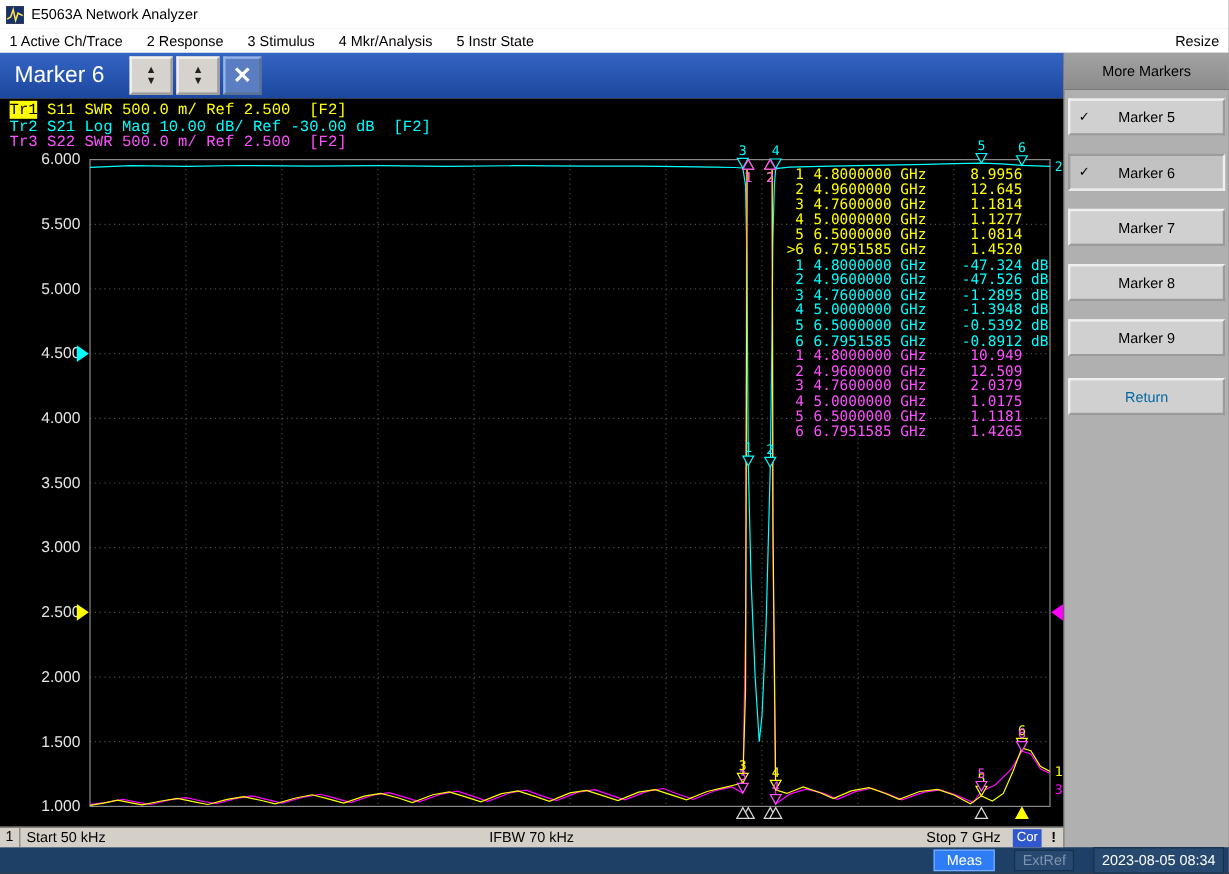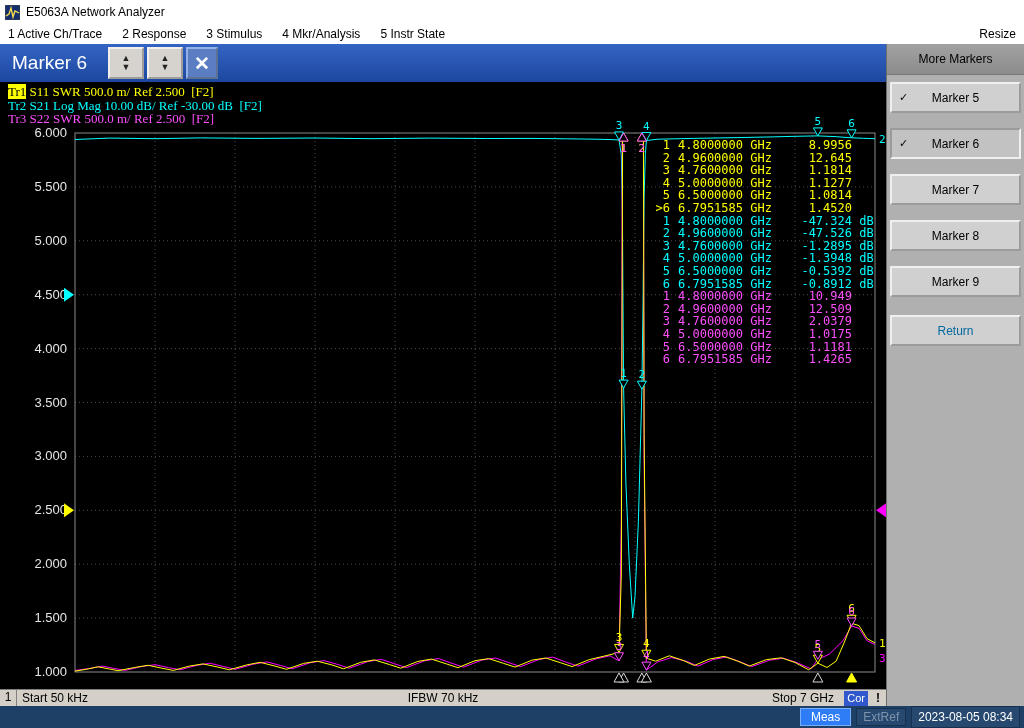--- a/index.html
+++ b/index.html
@@ -20,21 +20,21 @@
 
   .marker-bar{height:38px;background:linear-gradient(180deg,#3464c4,#1c479e);display:flex;align-items:center;padding:0 2px 0 12px;gap:3px}
   .mb-label{color:#fff;font-size:19px;min-width:93px}
   .entry-field{flex:1;height:28px;background:#fff;border:2px inset #9db5d0;display:flex;align-items:center;padding-left:2px;overflow:hidden}
   .entry-field .sel{font-size:18px;color:#000;background:#4d9bf0;padding:0 2px;white-space:pre}
   .spin{width:36px;height:32px;background:#d6d3ce;border:2px outset #f2f0ec;display:flex;flex-direction:column;align-items:center;justify-content:center;line-height:9px;font-size:9px;color:#222}
   .closeb{width:32px;height:32px;background:#5b7ec2;border:2px outset #93b2e6;color:#fff;font-size:19px;font-weight:bold;display:flex;align-items:center;justify-content:center}
 
   .plot{height:607px;background:#000;position:relative}
   .plot svg{position:absolute;top:0;left:0}
-  .legend{position:absolute;top:3px;left:8px;font-family:Liberation Serif, serif;font-size:13px;line-height:13.5px;white-space:pre;z-index:2}
+  .legend{position:absolute;top:3px;left:8px;font-family:Liberation Mono, monospace;font-size:13px;line-height:13.5px;white-space:pre;z-index:2}
   .mtable{position:absolute;top:57px;left:652px;font-family:"DejaVu Sans Mono",monospace;font-size:12px;line-height:12.6px;z-index:2}
   .mrow{display:flex;white-space:pre}
   .mrow .mn{width:18px;text-align:right}
   .mrow .mf{width:112px;margin-left:8px}
   .mrow .mv{width:62px;text-align:right}
   .mrow .mu{width:24px}
 
   .chstrip{height:17px;background:#d4d0c8;position:relative;font-size:12px;color:#000;border-top:1px solid #808080}
   .chnum{position:absolute;left:0;top:0;width:17px;height:16px;text-align:center;border-right:1px solid #808080}
   .start{position:absolute;left:22px;top:1px}
@@ -44,21 +44,21 @@
   .warn{position:absolute;right:6px;top:1px;font-weight:bold}
 
   .sidebar{width:138px;background:#b0b0b0;display:flex;flex-direction:column;border-left:1px solid #6e6e6e}
   .sk-header{height:31px;background:linear-gradient(180deg,#a2a2a2,#8c8c8c);color:#000;font-size:12px;display:flex;align-items:center;justify-content:center;border-bottom:1px solid #777}
   .softkey{position:relative;height:31px;margin:15px 3px 0 3px;background:#d0d0d0;border:2px outset #efefef;font-size:12px;color:#000;display:flex;align-items:center;justify-content:center;cursor:default}
   .softkey.first{margin-top:7px}
   .softkey .check{position:absolute;left:7px;font-size:11px}
   .softkey.pressed{border-style:inset;background:#c2c2c2}
   .sk-return{position:relative;height:31px;margin:18px 3px 0 3px;background:#d0d0d0;border:2px outset #efefef;font-size:12px;color:#0369a1;display:flex;align-items:center;justify-content:center;font-family:Liberation Sans, sans-serif}
 
-  .statusbar{height:22px;background:#1e3f66;display:flex;align-items:center;justify-content:flex-end;gap:5px;padding-right:4px}
+  .statusbar{height:22px;background:#1e3f66;display:flex;align-items:center;justify-content:flex-end;gap:16px;padding-right:4px}
   .meas{background:#2f7df6;color:#fff;font-size:12px;padding:1px 10px;border:1px solid #79aef8}
   .extref{color:#7f93ad;font-size:12px;background:#27496f;border:1px solid #16304d;padding:1px 6px}
   .clock{color:#fff;font-size:12px;background:#27496f;border:1px solid #16304d;padding:3px 6px}
 </style>
 </head>
 <body>
 
 <div class="app">
 
   <div class="titlebar">

